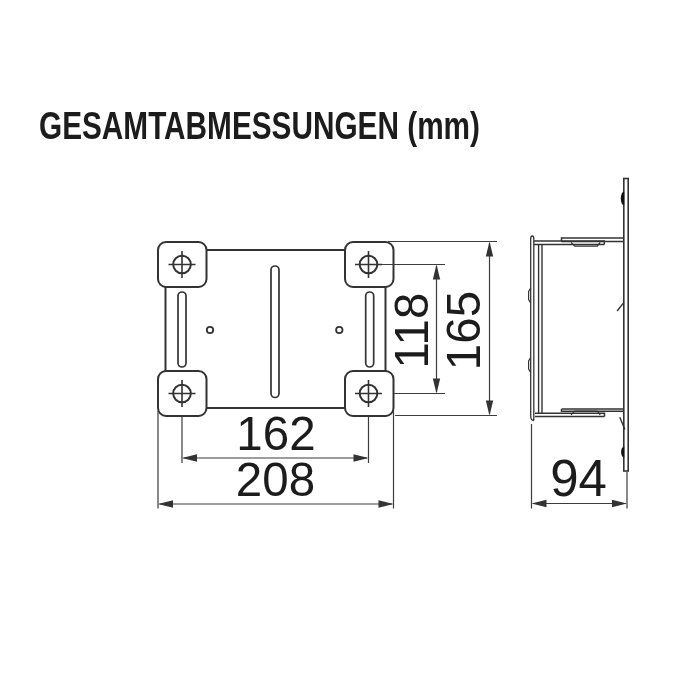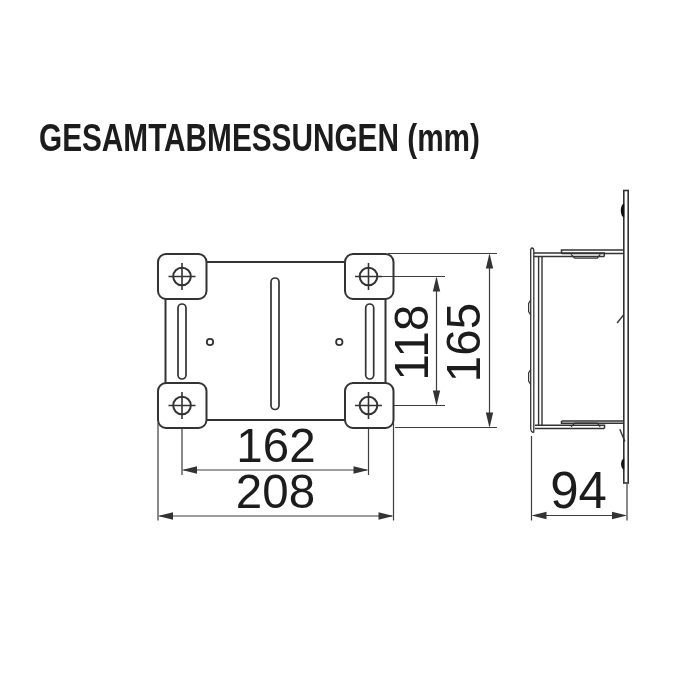--- a/index.html
+++ b/index.html
@@ -1,16 +1,16 @@
 <!DOCTYPE html>
 <html><head>
 <meta charset="utf-8">
 <style>
   html,body{margin:0;padding:0;background:#ffffff;}
-  .page{position:relative;width:700px;height:531px;background:#ffffff;overflow:hidden;margin-top:12px;}
+  .page{position:relative;width:700px;height:531px;background:#ffffff;overflow:hidden;}
   svg{position:absolute;left:0;top:0;}
   text{font-family:"Liberation Sans",sans-serif;fill:#1c1c1c;}
 </style>
 </head>
 <body>
 <div class="page">
 <svg width="700" height="700" viewBox="0 0 700 700">
 
   <text x="39" y="139" font-size="38.5" font-weight="bold" textLength="441" lengthAdjust="spacingAndGlyphs">GESAMTABMESSUNGEN (mm)</text>
 

